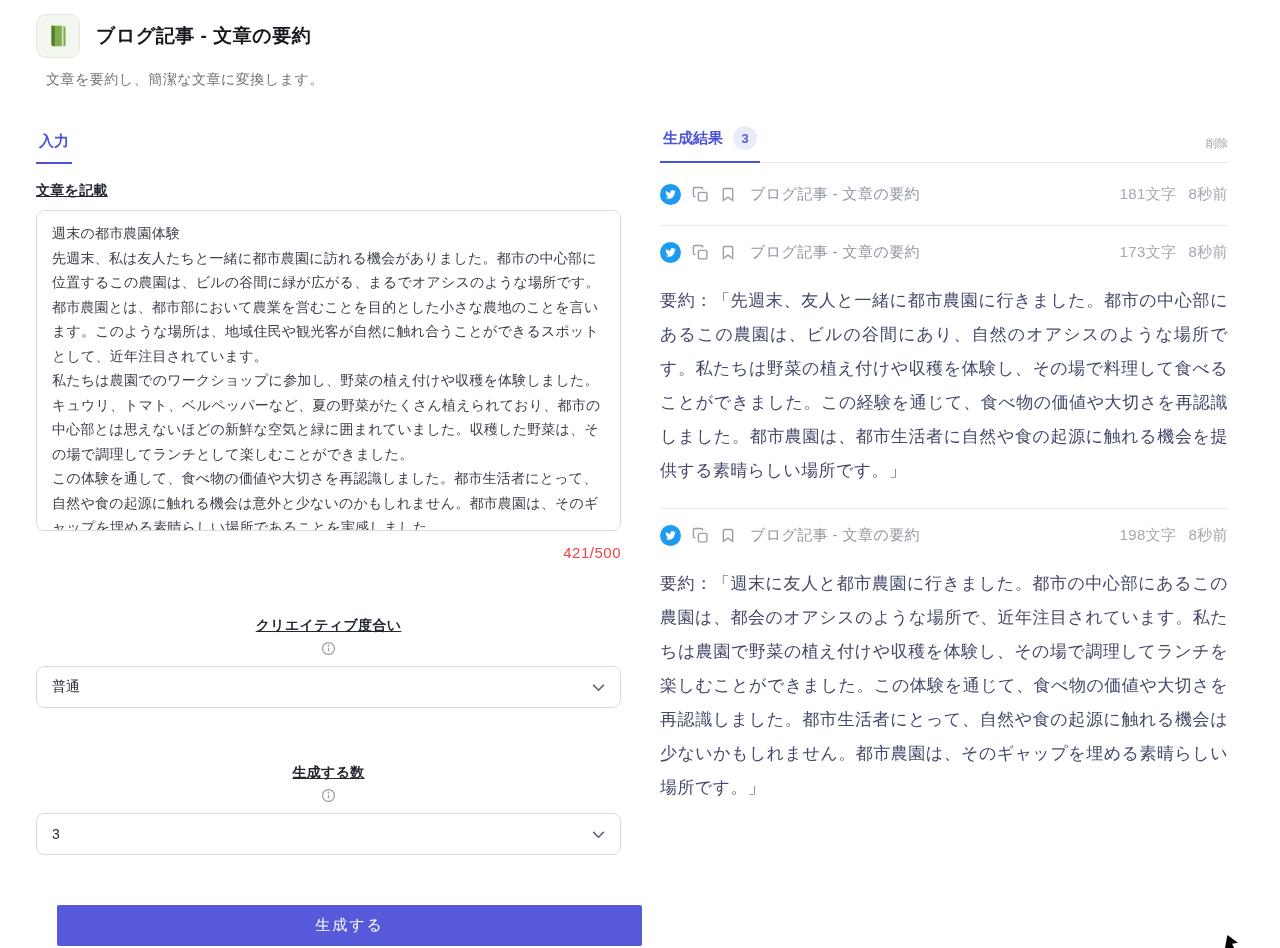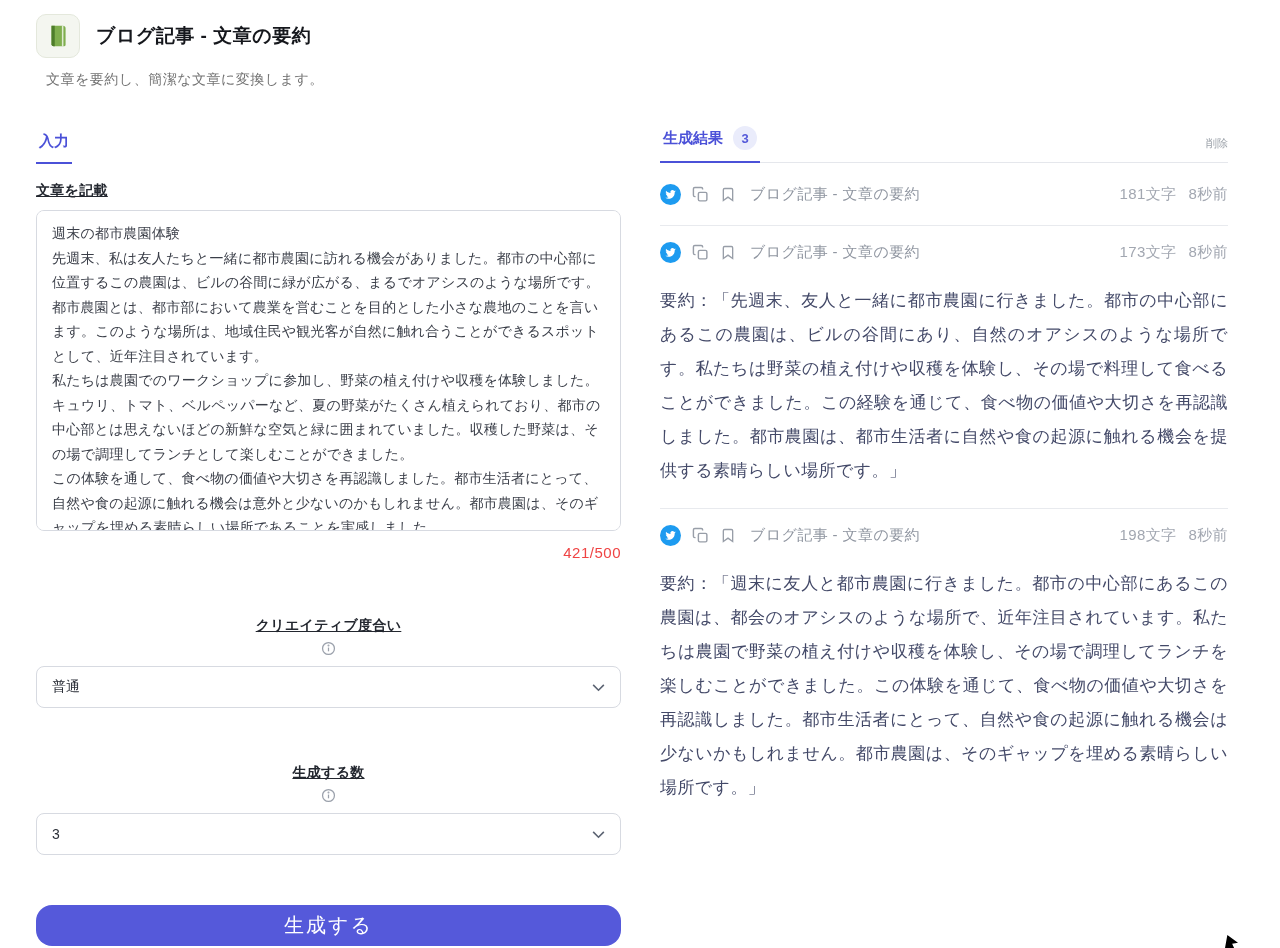--- a/index.html
+++ b/index.html
@@ -33,22 +33,22 @@
     color:#23272f; margin-top:19px; margin-bottom:10px; letter-spacing:.3px;text-decoration:underline; }
   .source-textarea { width:100%; height:321px; border:1px solid #d7dae1; border-radius:8px;
     padding:11px 15px; font-size:14px; line-height:24.5px; color:#3a3e48; resize:none;
     font-family:Liberation Serif, serif; outline:none; letter-spacing:.2px; }
   .char-count { text-align:right; margin-top:9px; font-size:15px; color:#ef4444; letter-spacing:.5px; }
   .gap-lg { margin-top:56px;flex-direction:column; }
   .select { height:42px; border:1px solid #d7dae1; border-radius:8px; background:#fff;
     display:flex; align-items:center; justify-content:space-between; padding:0 15px;
     font-size:14px; color:#2b2f38; cursor:pointer; }
   .generate-button { display:block; width:100%; height:41px; margin-top:50px; background:#5559da;
-    border:none; border-radius:16px; color:#ffffff; font-size:20px; font-family:inherit;
-    letter-spacing:2px; cursor:pointer; }
+    border:none; border-radius:2px; color:#ffffff; font-size:15px; font-family:inherit;
+    letter-spacing:2px; cursor:pointer;margin-left:21px; }
 
   
   .card { padding:16px 0 20px; border-bottom:1px solid #e8eaee; }
   .card:first-child { padding-top:21px; }
   .card:last-child { border-bottom:none; }
   .card-head { display:flex; align-items:center; gap:11px; }
   .twitter-chip { width:21px; height:21px; border-radius:50%; background:#1d9bf0;
     display:flex; align-items:center; justify-content:center; flex:none; cursor:pointer; }
   .icon-btn { display:inline-flex; align-items:center; cursor:pointer; }
   .card-title { font-size:15px; color:#9096a1; margin-left:3px; letter-spacing:.4px; }

